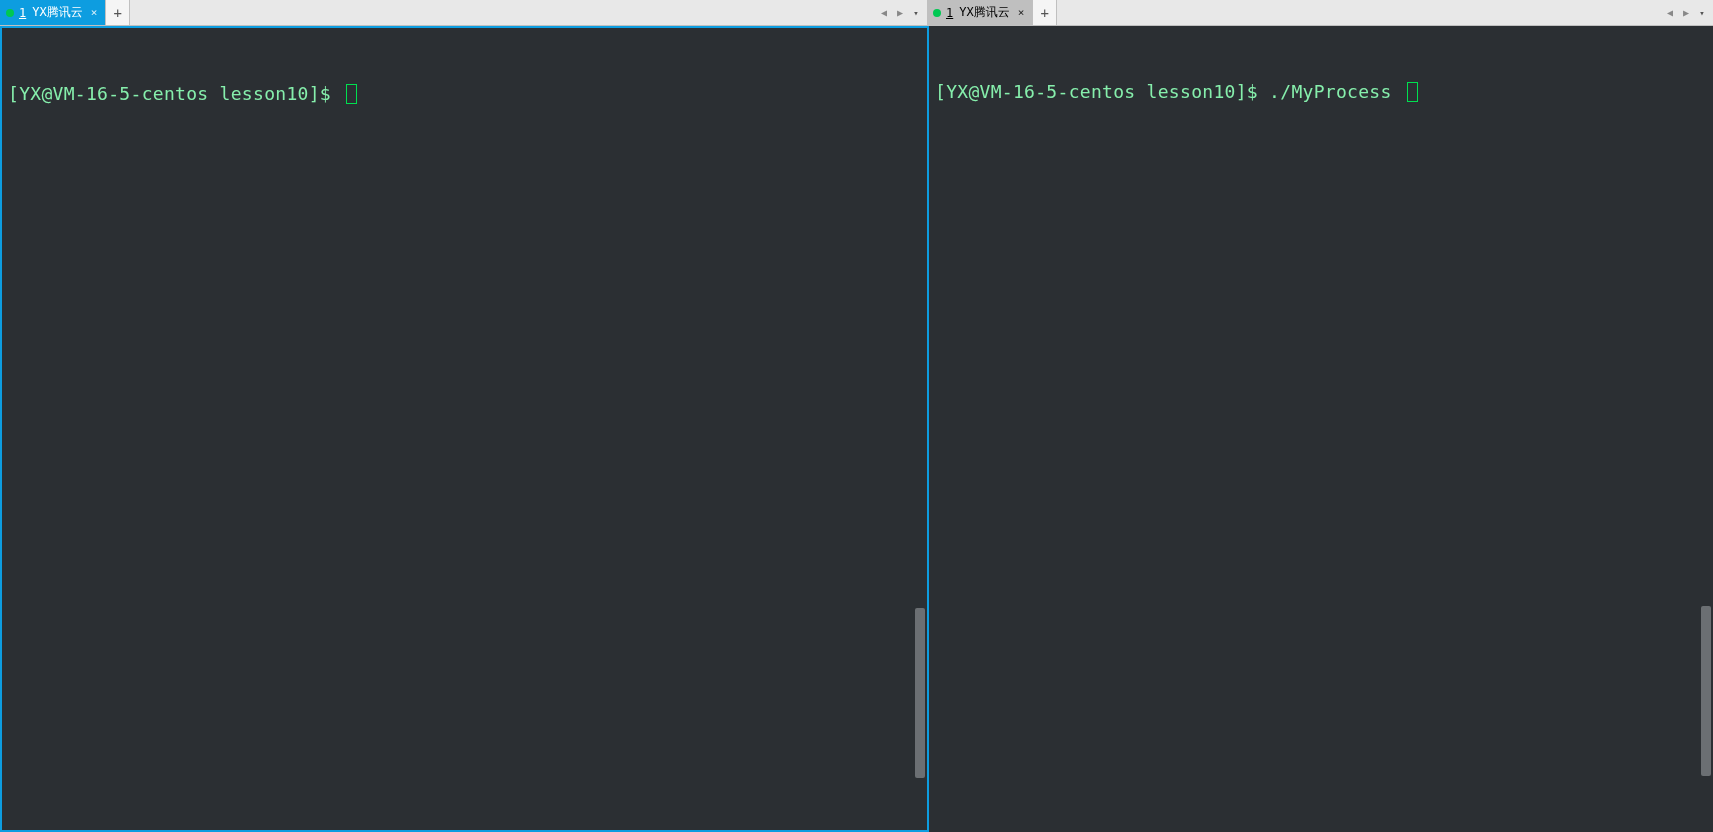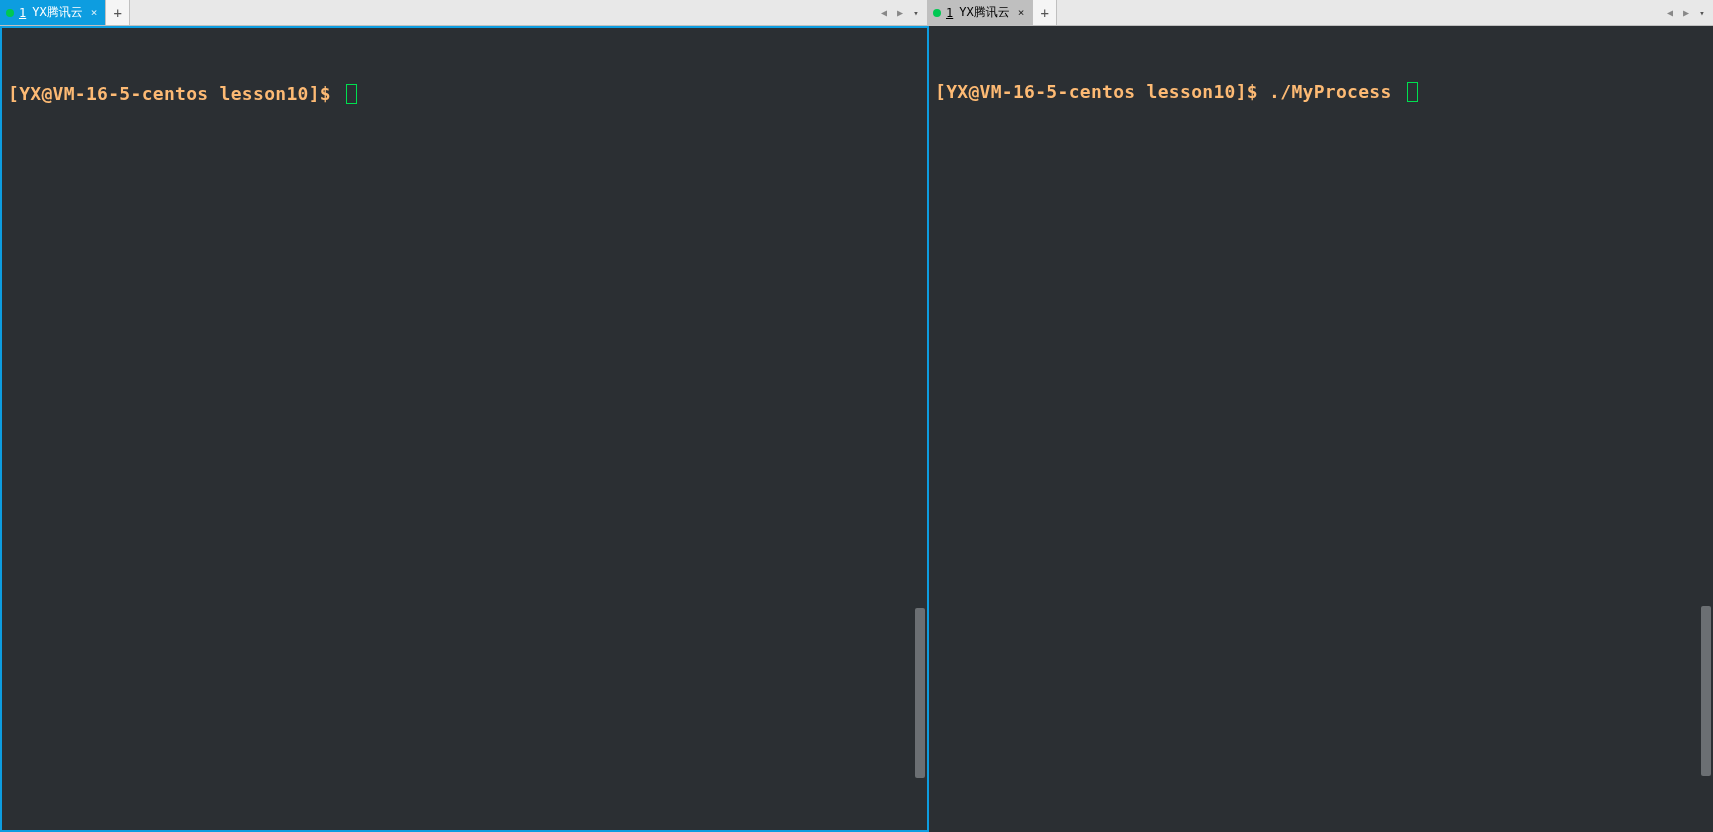--- a/index.html
+++ b/index.html
@@ -116,24 +116,23 @@
       border-top: 2px solid #0d9de0;
       border-bottom: 2px solid #0d9de0;
     }
     .pane-right .terminal-area {
       border-left: 2px solid #0d9de0;
     }
     .terminal-content {
       padding: 6px 6px;
       font-size: 18px;
       line-height: 24px;
-      color: #fdba74;
+      color: #86efac;
       white-space: pre;
       letter-spacing: 0.3px;
-      font-weight: bold;
     }
     .prompt-line {
       display: flex;
       align-items: center;
     }
     .cursor-box {
       display: inline-block;
       width: 11px;
       height: 20px;
       border: 1.5px solid #00e050;

